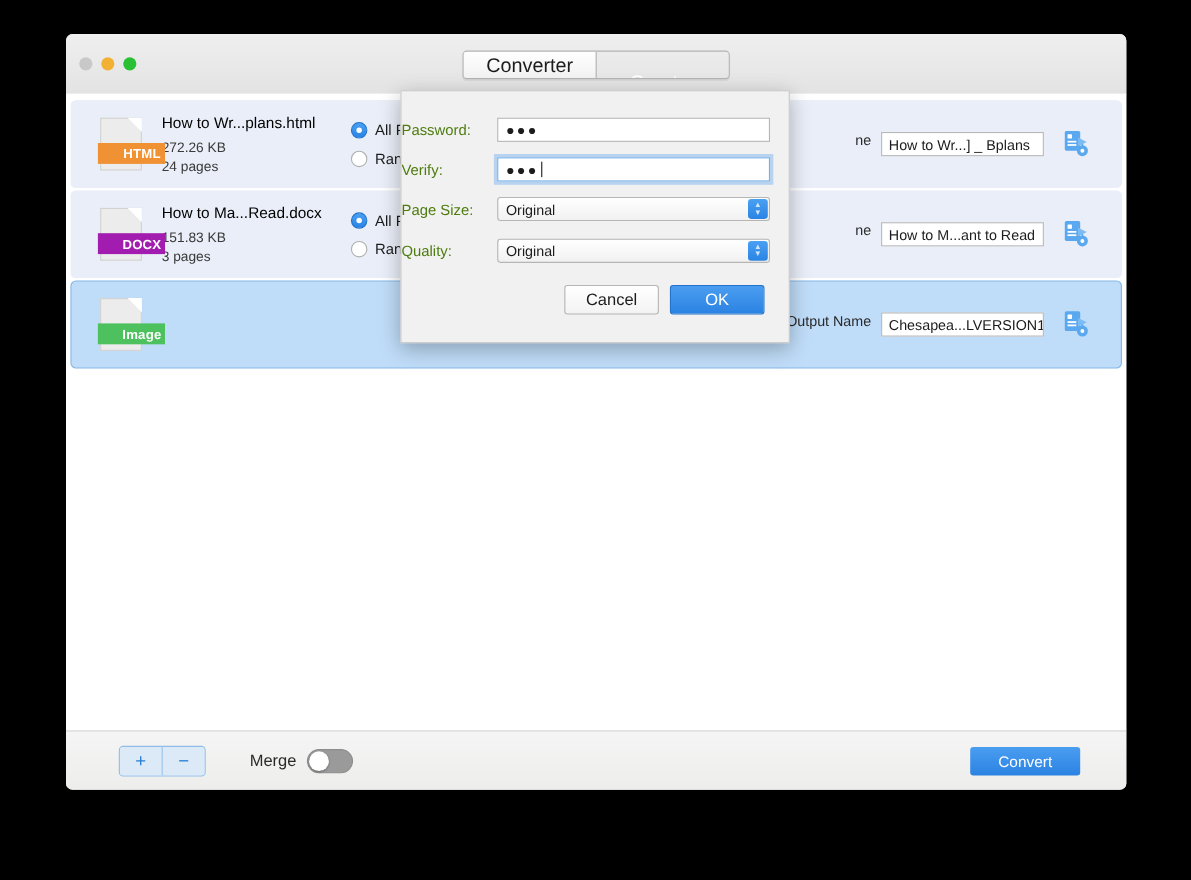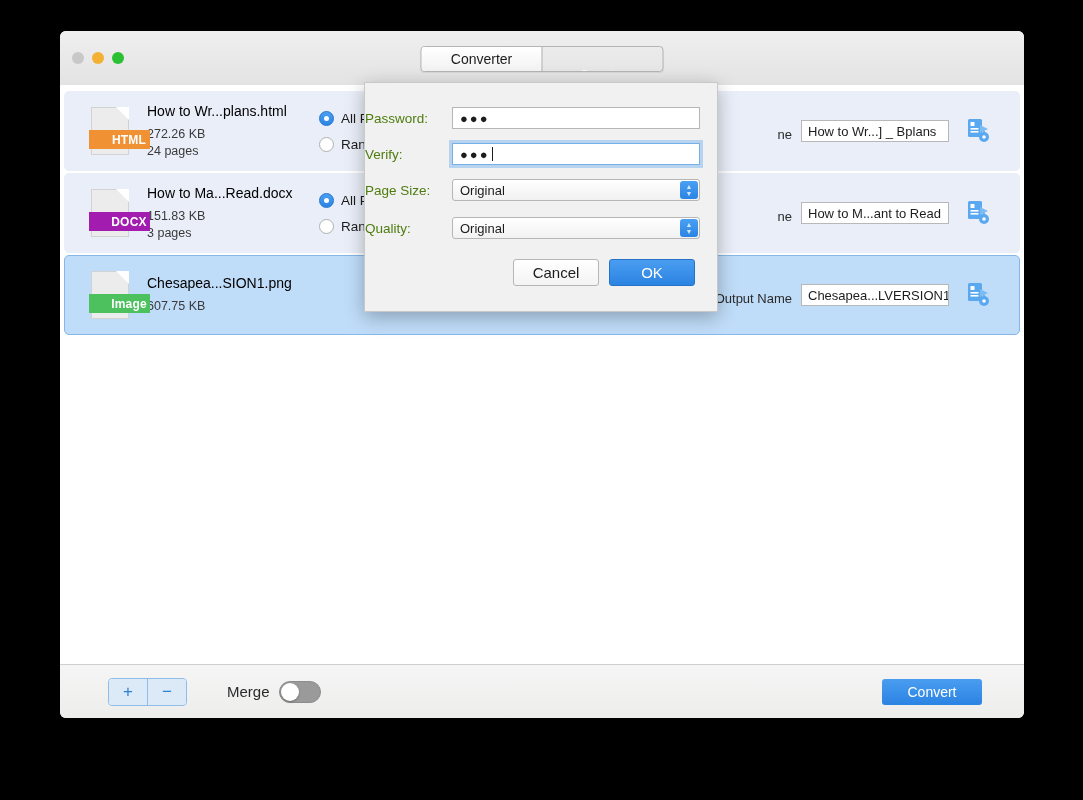--- a/index.html
+++ b/index.html
@@ -66,21 +66,21 @@
     border-radius: 4px;
     overflow: hidden;
     box-shadow: 0 1px 1px rgba(0,0,0,0.07);
   }
   .seg-btn {
     display: flex;
     align-items: center;
     justify-content: center;
     min-width: 92px;
     padding: 0 14px;
-    font-size: 14px;
+    font-size: 18px;
     color: #1c1c1c;
     background: linear-gradient(to bottom, #ffffff 0%, #f2f2f2 100%);
     border-right: 1px solid #b4b4b4;
     cursor: default;
   }
   .seg-btn:last-child { border-right: none; }
   .seg-btn.active {
     background: linear-gradient(to bottom, #4a9df0 0%, #2b83e2 100%);
     color: #ffffff;
     margin-top: 28px;
@@ -206,21 +206,21 @@
   }
   .radio-label {
     font-size: 13.5px;
     color: #1c1c1c;
   }
 
   .spacer { flex: 1 1 auto; }
 
   .outname-wrap {
     display: flex;
-    align-items: flex-end;
+    align-items: flex-start;
     margin-right: 18px;
   }
   .outname-label {
     font-size: 13px;
     color: #2a2a2a;
     margin-right: 9px;
     white-space: nowrap;
   }
   .outname-field {
     width: 148px;
@@ -529,24 +529,20 @@
           </svg>
         </div>
       </div>
 
       <div class="row selected">
         <div class="ficon">
           <div class="sheet"></div>
           <div class="fold"></div>
           <div class="band" style="background:#4cc15e;">Image</div>
         </div>
-        <div class="finfo">
-          <div class="fname">Chesapea...SION1.png</div>
-          <div class="fmeta">607.75 KB</div>
-        </div>
         <div class="radios"></div>
         <div class="spacer"></div>
         <div class="outname-wrap">
           <div class="outname-label">Output Name</div>
           <div class="outname-field">Chesapea...LVERSION1</div>
         </div>
         <div class="docgear">
           <svg width="24" height="26" viewBox="0 0 24 26">
             <rect x="1" y="1" width="14" height="18" rx="1.5" fill="#5aa8ef"></rect>
             <rect x="3.5" y="4" width="4" height="4" rx="0.6" fill="#ffffff"></rect>

